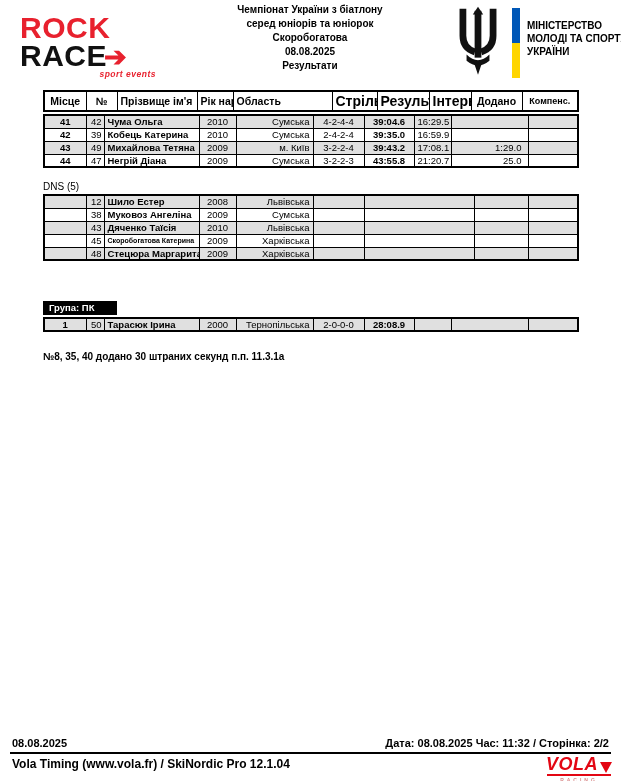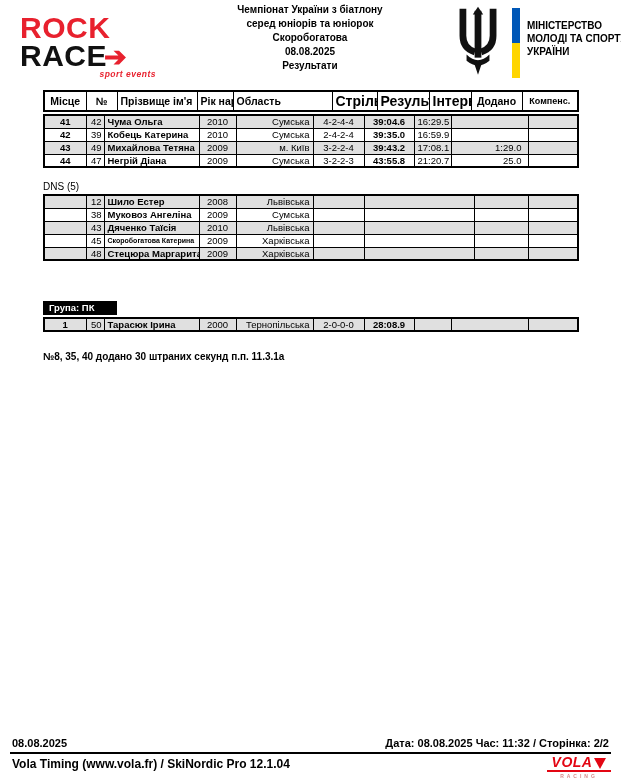--- a/index.html
+++ b/index.html
@@ -56,21 +56,21 @@
   .note-1 { top:351px; }
   .note-2 { top:371px; }
 
   
   .f-date { position:absolute; left:12px; top:737px; font-weight:700; font-size:11px; }
   .f-meta { position:absolute; right:12px; top:737px; font-weight:700; font-size:11px; }
   .f-rule { position:absolute; left:10px; right:10px; top:752px; border-top:2px solid #000; }
   .f-soft { position:absolute; left:12px; top:757px; font-weight:700; font-size:12px; }
   .vola-logo { position:absolute; right:10px; top:755px; width:64px; }
   .vola-row { display:flex; align-items:flex-end; justify-content:center; border-bottom:2px solid var(--vola-red,#e30613); padding-bottom:1px; }
-  .vola-txt { color:var(--vola-red,#e30613); font-weight:700; font-style:italic; font-size:14px; letter-spacing:0.5px; line-height:1; }
+  .vola-txt { color:var(--vola-red,#e30613); font-weight:700; font-style:italic; font-size:18px; letter-spacing:0.5px; line-height:1; }
   .vola-flag { width:0; height:0; border-top:11px solid var(--vola-red,#e30613);
     border-left:6px solid transparent; border-right:6px solid transparent; margin-left:2px; }
   .vola-sub { font-size:5px; color:#d98a8a; text-align:center; letter-spacing:3px; font-weight:700; margin-top:1px; }
 </style>
 </head>
 <body>
 
 <div class="page" style="--accent-red: #e8212e; --flag-blue: #0057b7; --flag-yellow: #ffd500; --row-shade: #e0e0e0; --vola-red: #e30613;">
 
   <div class="rockrace">

